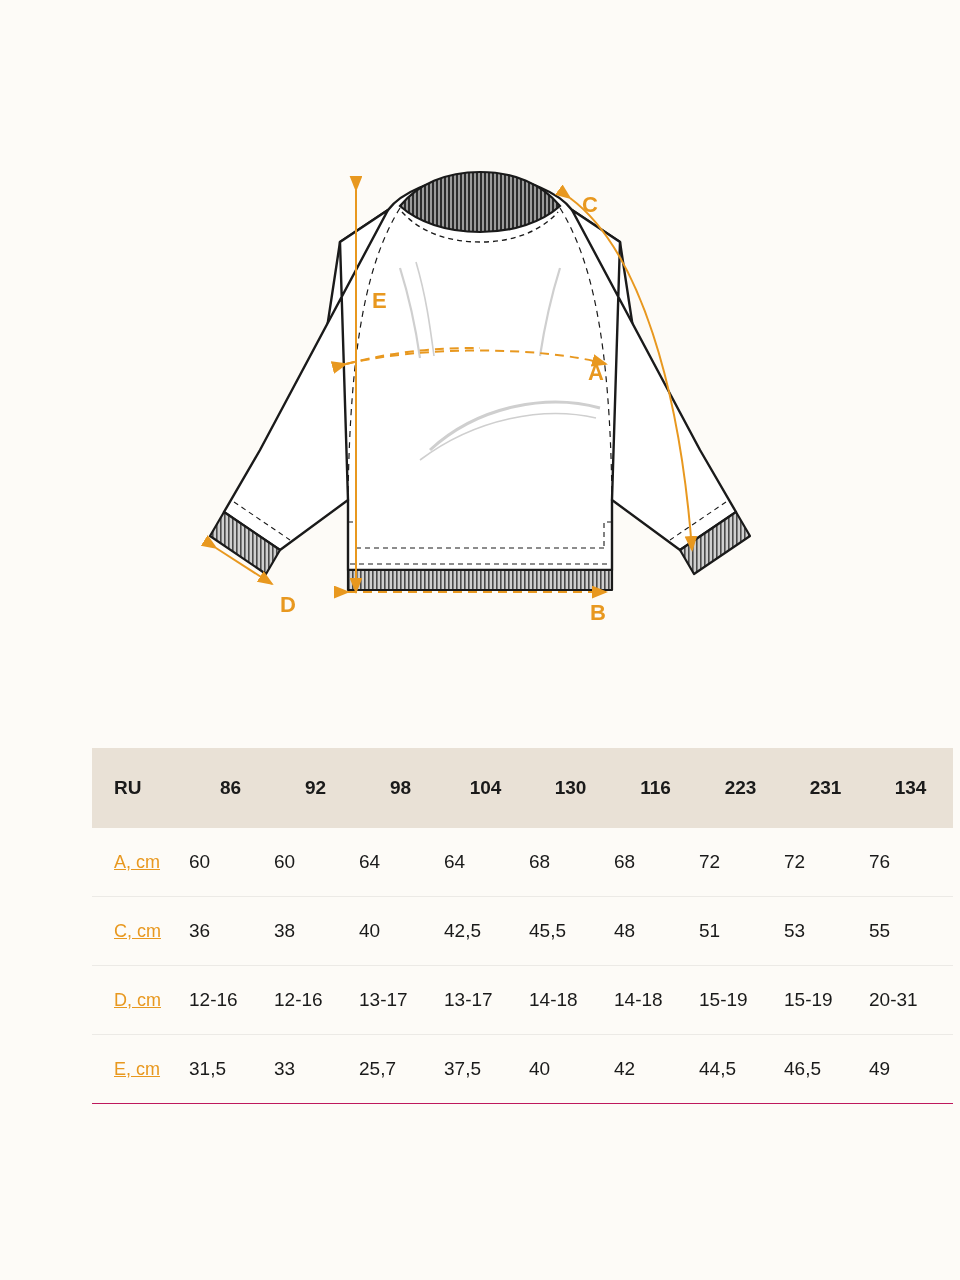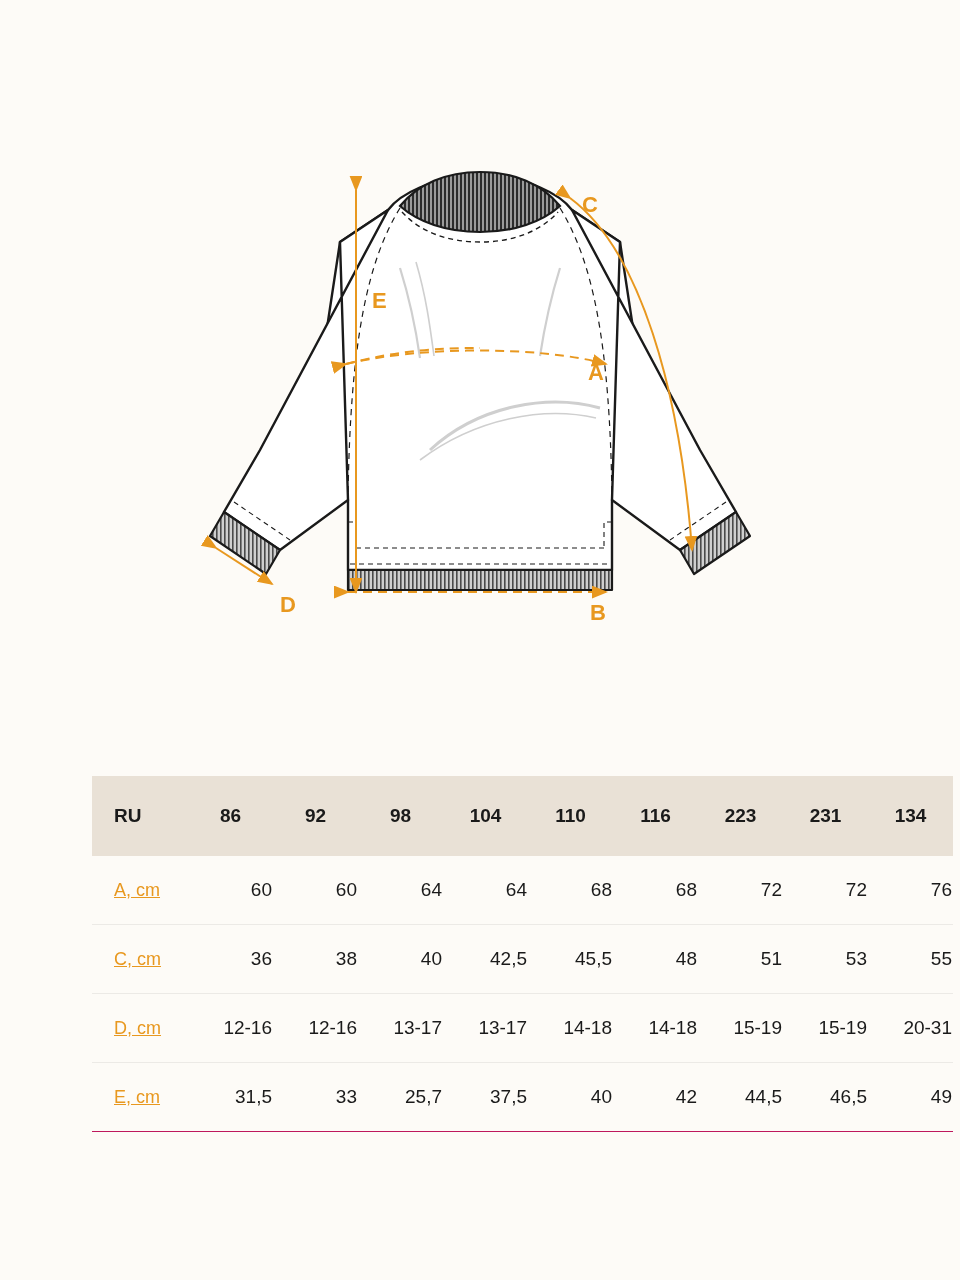--- a/index.html
+++ b/index.html
@@ -40,36 +40,35 @@
   #size-table-wrap {
     position: absolute;
     left: 92px;
     top: 748px;
     width: 776px;
   }
   table.size-table {
     border-collapse: collapse;
     width: 776px;
     table-layout: fixed;
-    margin-top: 28px;
   }
   table.size-table thead th {
     background: #e9e1d6;
     height: 78px;
     font-size: 19px;
     font-weight: bold;
     color: #1a1a1a;
     text-align: center;
     vertical-align: middle;
     border: none;
   }
   table.size-table tbody td {
     height: 66px;
     font-size: 19px;
-    text-align: right;
+    text-align: left;
     vertical-align: middle;
     border-bottom: 1px solid #eceae6;
     color: #1a1a1a;
     background: #fdfbf7;
   }
   table.size-table tbody tr td:first-child,
   table.size-table thead th:first-child {
     text-align: left;
     padding-left: 22px;
   }
@@ -191,21 +190,21 @@
           <col class="col-size">
           <col class="col-size">
       </colgroup>
       <thead>
         <tr>
           <th>RU</th>
           <th>86</th>
           <th>92</th>
           <th>98</th>
           <th>104</th>
-          <th>110</th>
+          <th>130</th>
           <th>116</th>
           <th>223</th>
           <th>231</th>
           <th>134</th>
         </tr>
       </thead>
       <tbody>
         <tr>
           <td class="rowlabel">A, cm</td>
           <td>60</td>

